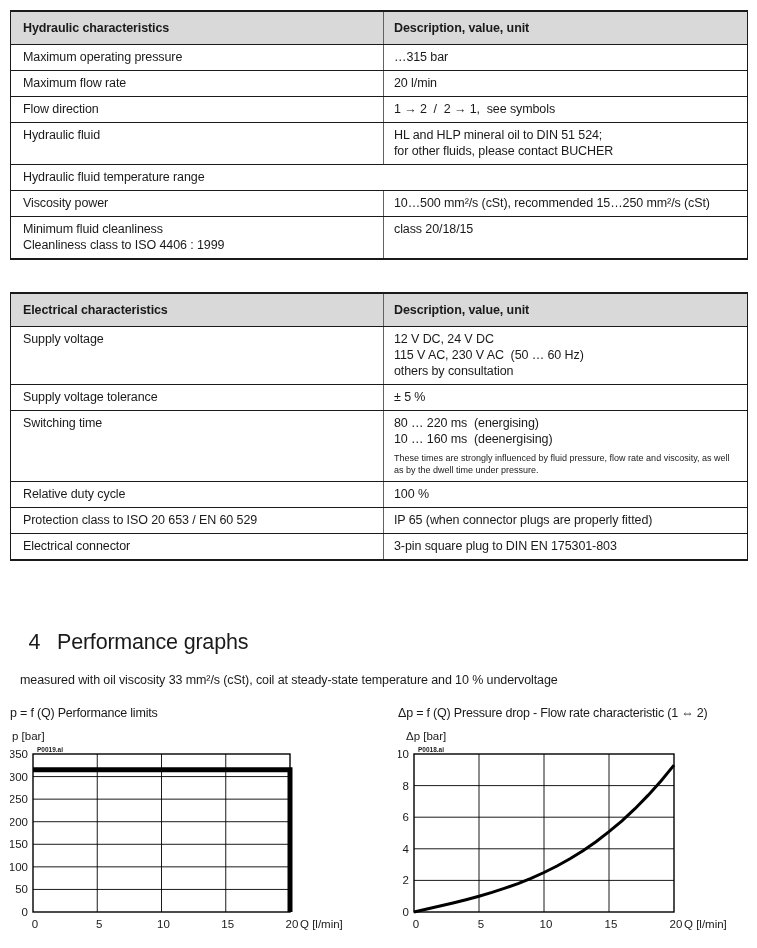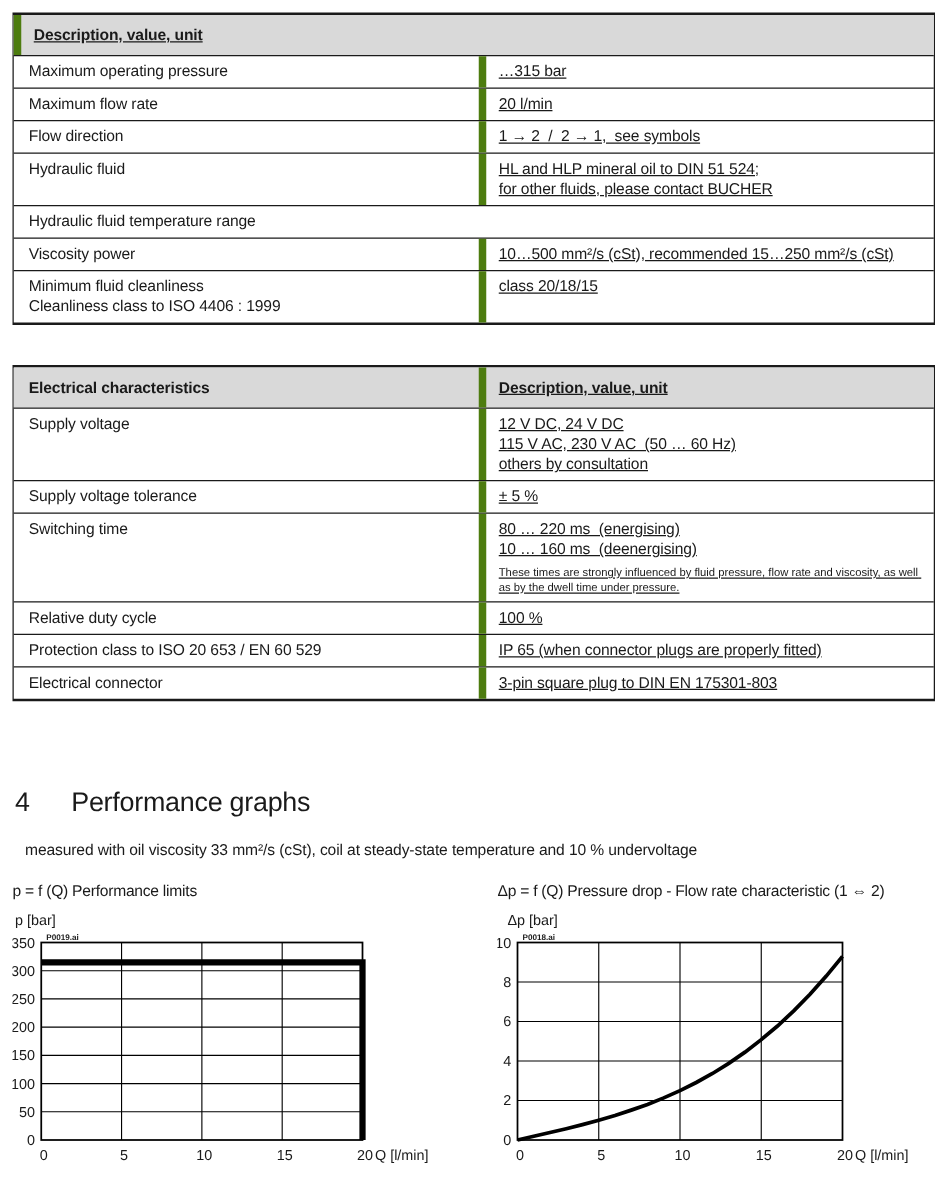--- a/index.html
+++ b/index.html
@@ -17,37 +17,38 @@
   #table1 { top:10px; }
   #table2 { top:292px; }
   .trow { display:grid; grid-template-columns:372px 1fr; border-top:1px solid #1a1a1a; }
   .trow:first-child { border-top:none; }
   .thead { background:#d9d9d9; }
   .thead .tcell { font-weight:bold; padding-top:8px; padding-bottom:8px; }
   .tcell {
     padding:4px 10px 5px 12px; font-size:12.5px; line-height:16px;
     white-space:pre-wrap; letter-spacing:-0.1px;
   }
-  .tcell.value { border-left:6px solid #4d7c0f; padding-left:10px;text-decoration:underline; }
+  .tcell.value { border-left:1px solid #4d7c0f; padding-left:10px; }
   .cell-note { display:block; font-size:9px; line-height:12px; margin-top:5px; letter-spacing:0; }
-  .section-heading { position:absolute; left:12px; top:630px; font-size:21.5px; letter-spacing:-0.2px; }
+  .section-heading { position:absolute; left:12px; top:630px; font-size:21.5px; letter-spacing:-0.2px;text-align:center; }
   .section-num { display:inline-block; width:45px; }
   .section-subtitle { position:absolute; left:20px; top:673px; font-size:12.5px; letter-spacing:-0.1px; }
   .chart-block { position:absolute; top:706px; }
   #chart-block-0 { left:10px; width:385px; }
   #chart-block-1 { left:398px; width:359px; }
   .chart-title { font-size:12.5px; height:18px; letter-spacing:-0.2px; white-space:nowrap; }
   .chart-svg { display:block; }
   .chart-svg text { fill:#1a1a1a; }
 </style>
 </head>
 <body>
 
 <div class="dtable" id="table1">
   <div class="trow thead">
+    <div class="tcell label">Hydraulic characteristics</div>
     <div class="tcell value">Description, value, unit</div>
   </div>
   <div class="trow">
     <div class="tcell label">Maximum operating pressure</div>
     <div class="tcell value">…315 bar</div>
   </div>
   <div class="trow">
     <div class="tcell label">Maximum flow rate</div>
     <div class="tcell value">20 l/min</div>
   </div>

